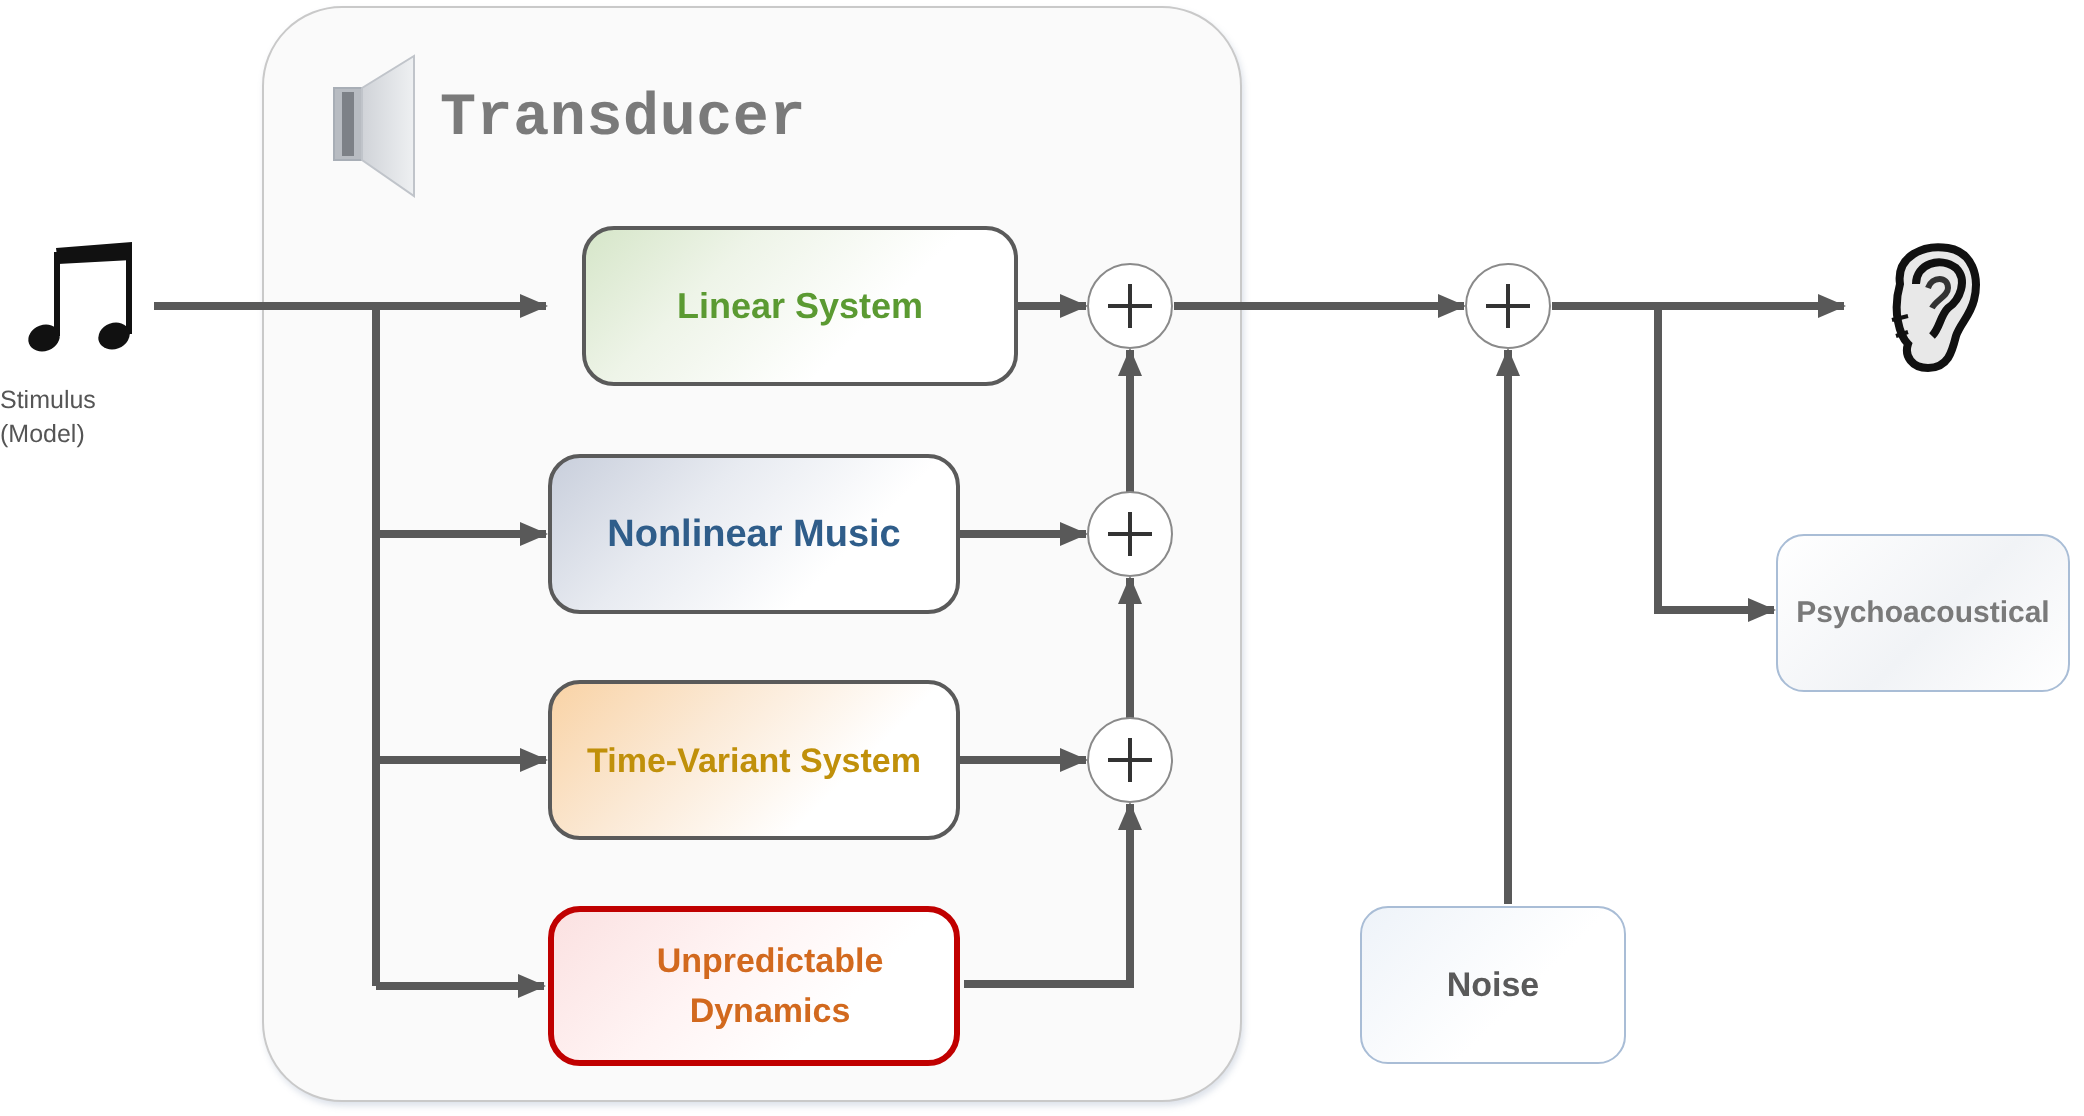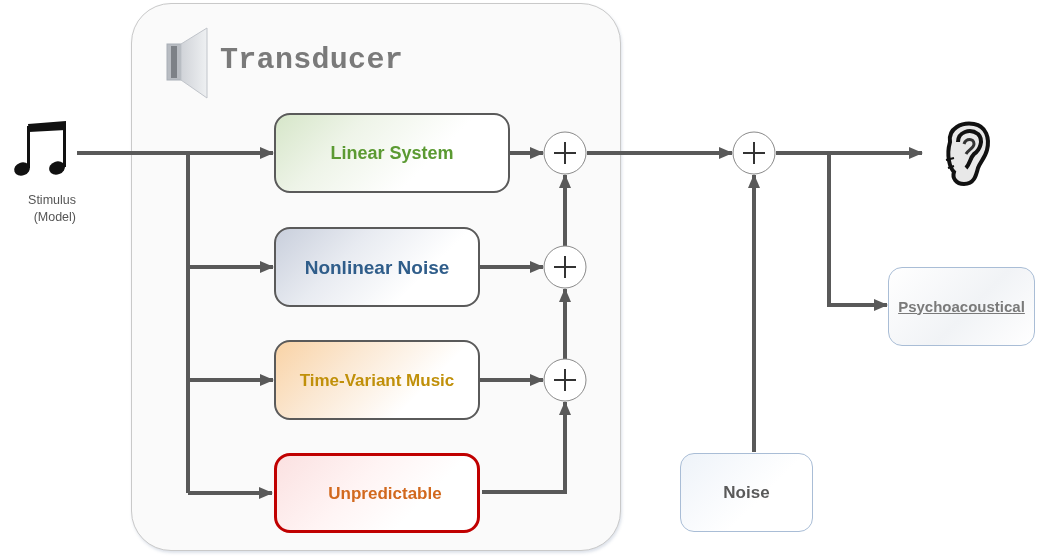--- a/index.html
+++ b/index.html
@@ -11,27 +11,27 @@
     background:#fafafa;
     box-shadow: 1px 2px 3px rgba(120,140,170,0.25);
     box-sizing:border-box;
   }
   .t-title { left:220px; top:43px; font-size:30px; font-weight:bold; color:#7a7a7a; font-family:Liberation Mono, monospace; letter-spacing:0.3px; }
   .box {
     box-sizing:border-box; border:2px solid #5a5a5a; border-radius:16px;
     display:flex; align-items:center; justify-content:center; text-align:center;
     font-weight:bold; font-size:18px; line-height:25px; font-family:"Liberation Sans", sans-serif;
   }
-  .b-linear { left:274px; top:113px; width:236px; height:80px; background:linear-gradient(135deg,#d6e6c9 0%,#eef4e8 30%,#ffffff 65%); color:#5b9a32; }
+  .b-linear { left:291px; top:113px; width:218px; height:80px; background:linear-gradient(135deg,#d6e6c9 0%,#eef4e8 30%,#ffffff 65%); color:#5b9a32; }
   .b-nonlin { left:274px; top:227px; width:206px; height:80px; background:linear-gradient(135deg,#c9cfdc 0%,#e8ebf1 35%,#ffffff 70%); color:#2f5d8a; font-size:19px; }
   .b-timevar { left:274px; top:340px; width:206px; height:80px; background:linear-gradient(135deg,#f9d3a6 0%,#fbe9d5 35%,#ffffff 70%); color:#c0900a; font-size:17px; }
   .b-unpred { left:274px; top:453px; width:206px; height:80px; border:3px solid #c00000; background:linear-gradient(135deg,#fbe1e1 0%,#fff4f4 40%,#ffffff 70%); color:#d2691e; font-size:17px;padding-left:16px; }
-  .b-psycho { left:888px; top:267px; width:147px; height:79px; border:1px solid #a9bdd6; border-radius:14px; background:linear-gradient(135deg,#ffffff 0%,#f1f3f6 55%,#ffffff 100%); color:#7a7a7a; font-size:15px; line-height:22px;text-decoration:underline; }
+  .b-psycho { left:888px; top:267px; width:147px; height:79px; border:1px solid #a9bdd6; border-radius:14px; background:linear-gradient(135deg,#ffffff 0%,#f1f3f6 55%,#ffffff 100%); color:#7a7a7a; font-size:15px; line-height:22px; }
   .b-noise { left:680px; top:453px; width:133px; height:79px; border:1px solid #a9bdd6; border-radius:14px; background:linear-gradient(135deg,#eef3f9 0%,#ffffff 60%); color:#5a5a5a; font-size:17px; }
-  .stim-label { left:0px; top:192px; width:76px; text-align:right; font-size:12.5px; line-height:17px; color:#555; font-family:"Liberation Sans", sans-serif; }
+  .stim-label { left:0px; top:192px; width:76px; text-align:left; font-size:12.5px; line-height:17px; color:#555; font-family:"Liberation Sans", sans-serif; }
   svg.wires { position:absolute; left:0; top:0; }
 </style>
 </head>
 <body>
 
 <div class="abs transducer"></div>
 
 <svg class="abs" style="left:165px;top:26px" width="46" height="75">
   <defs>
     <linearGradient id="spk" x1="0" x2="1" y1="0" y2="0">
@@ -87,28 +87,29 @@
 
     <line x1="776" y1="153" x2="922" y2="153" marker-end="url(#arrL)"></line>
     <polyline points="829,153 829,305 887,305" marker-end="url(#arrL)"></polyline>
   </g>
 </svg>
 
 <div class="abs box b-linear">
   <span>Linear System</span>
 </div>
 <div class="abs box b-nonlin">
-  <span>Nonlinear Noise</span>
+  <span>Nonlinear Music</span>
 </div>
 <div class="abs box b-timevar">
-  <span>Time-Variant Music</span>
+  <span>Time-Variant System</span>
 </div>
 <div class="abs box b-unpred">
   <div>
     <div>Unpredictable</div>
+    <div>Dynamics</div>
   </div>
 </div>
 
 <svg class="abs" style="left:543px;top:131px" width="44" height="44">
   <circle cx="22" cy="22" r="21" fill="#fff" stroke="#8a8a8a" stroke-width="1"></circle>
   <line x1="11" y1="22" x2="33" y2="22" stroke="#333" stroke-width="2"></line>
     <line x1="22" y1="11" x2="22" y2="33" stroke="#333" stroke-width="2"></line>
 </svg>
 <svg class="abs" style="left:543px;top:245px" width="44" height="44">
   <circle cx="22" cy="22" r="21" fill="#fff" stroke="#8a8a8a" stroke-width="1"></circle>

